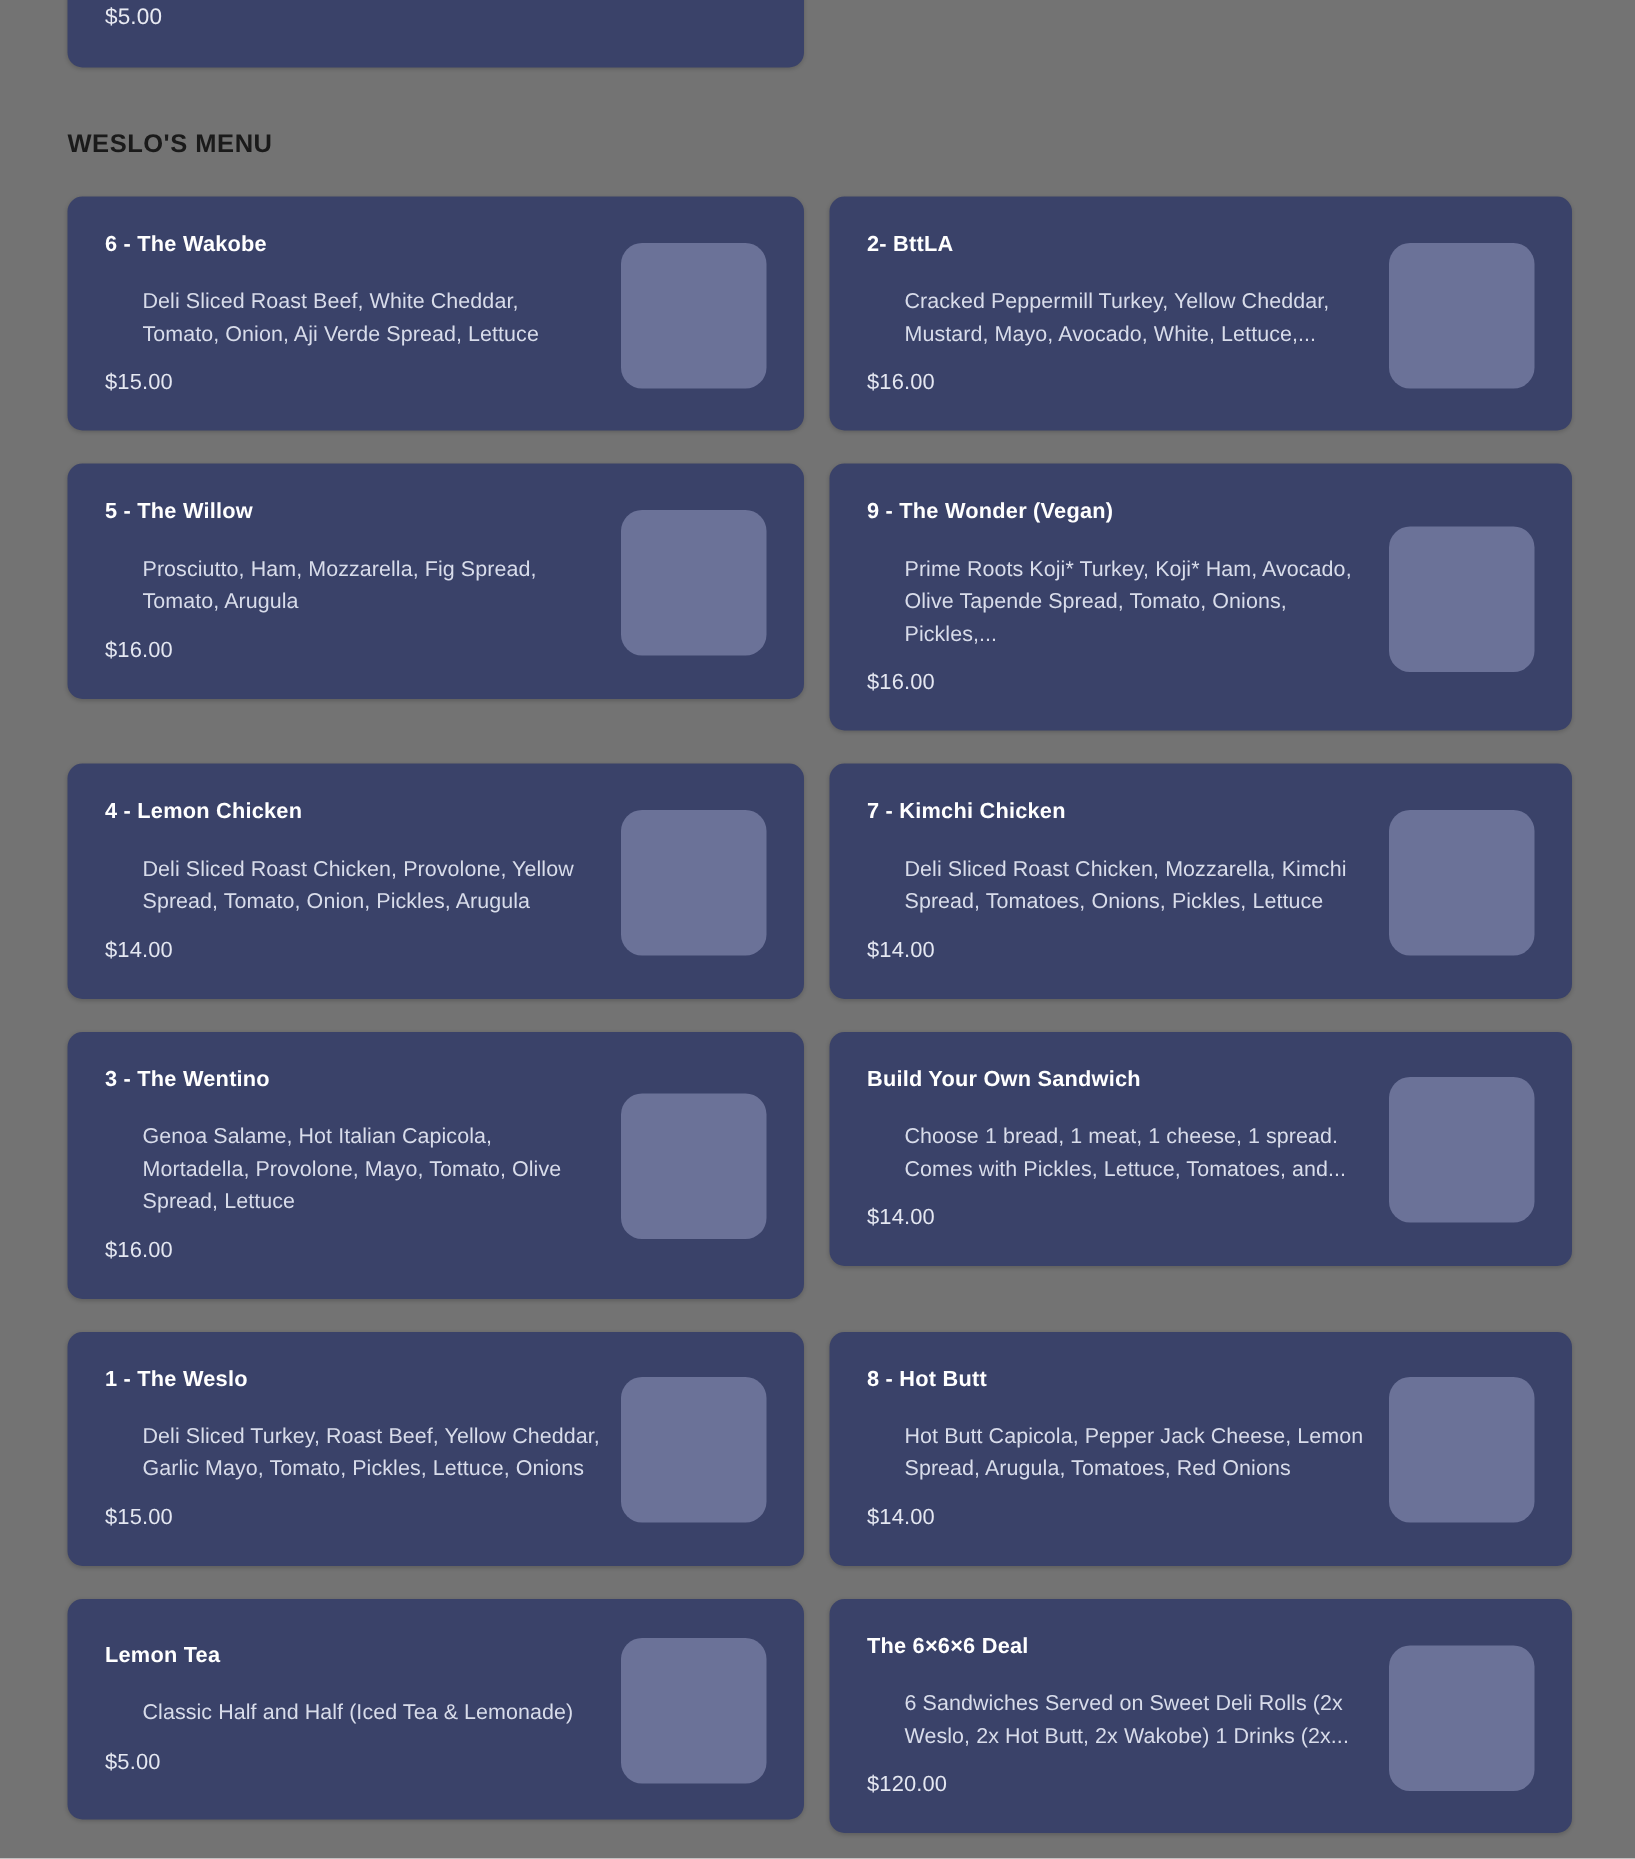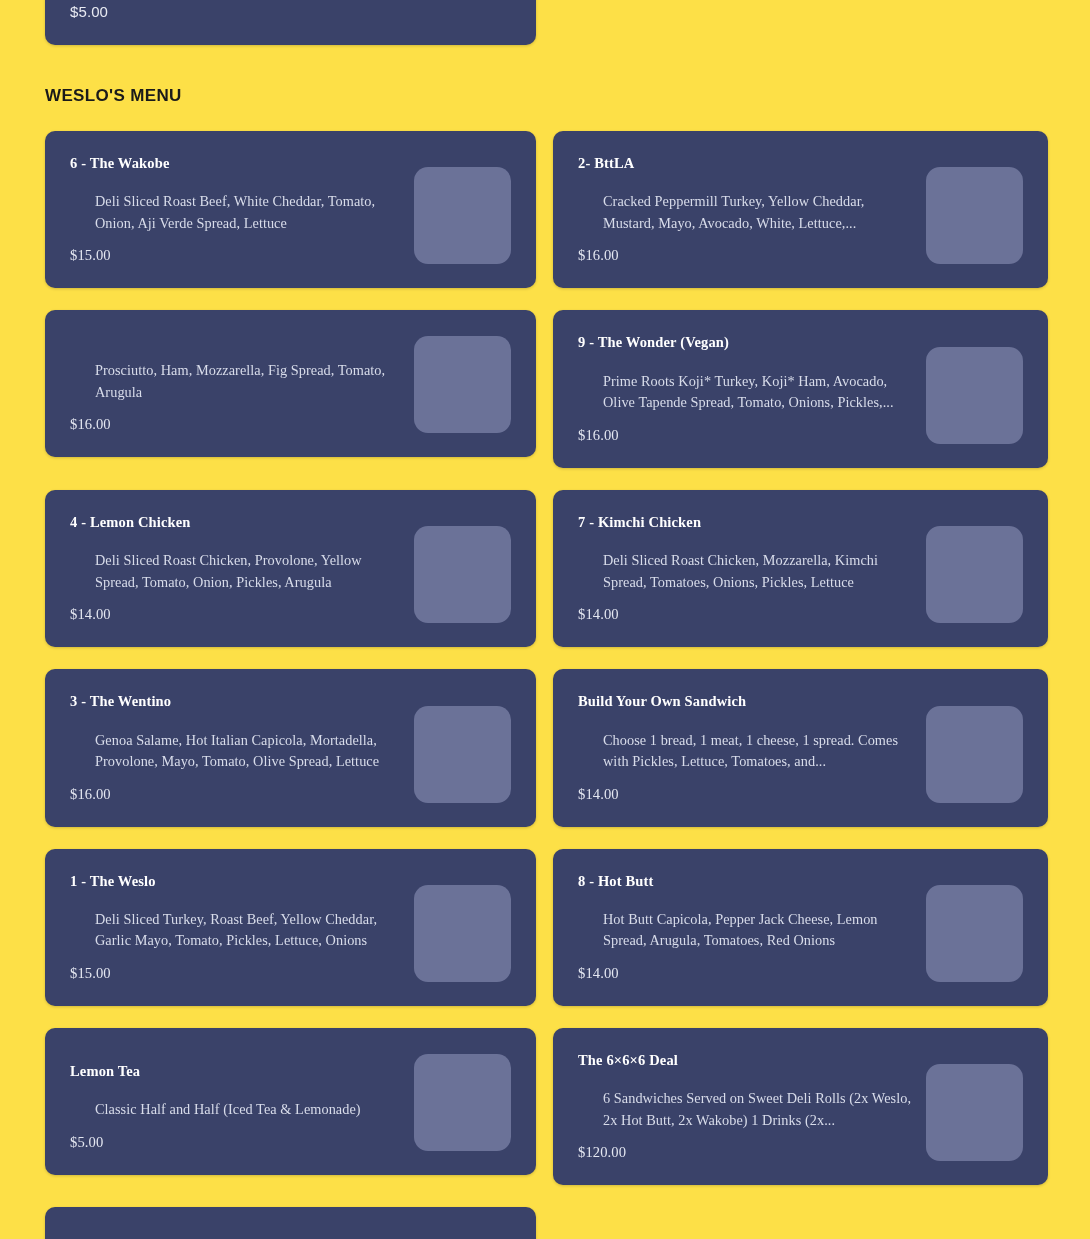--- a/index.html
+++ b/index.html
@@ -13,21 +13,21 @@
 
   body {
     font-family: "Liberation Sans", "DejaVu Sans", sans-serif;
     -webkit-font-smoothing: antialiased;
   }
 
   .page {
     position: relative;
     width: 1090px;
     height: 1239px;
-    background: #fde047;
+    background: #737373;
   }
 
   
   .top-partial {
     position: absolute;
     left: 45px;
     top: -96px;
     width: 491px;
     height: 141px;
     background: #3a4269;
@@ -70,24 +70,23 @@
   }
 
   .card {
     position: relative;
     background: #3a4269;
     border-radius: 10px;
     box-shadow: 0 1px 3px rgba(0,0,0,0.18);
     padding: 22px 25px 24px 25px;
     min-height: 141px;
     display: flex;
-    align-items: flex-end;
+    align-items: center;
     justify-content: space-between;
     gap: 14px;
-    font-family: Liberation Serif, serif;
   }
 
   .card-body {
     flex: 1 1 auto;
     min-width: 0;
     padding-top: 2px;
   }
 
   .card-title {
     font-size: 14.5px;
@@ -148,20 +147,21 @@
       <div class="card">
         <div class="card-body">
           <div class="card-title">2- BttLA</div>
           <div class="card-desc">Cracked Peppermill Turkey, Yellow Cheddar, Mustard, Mayo, Avocado, White, Lettuce,...</div>
           <div class="card-price">$16.00</div>
         </div>
         <div class="thumb"></div>
       </div>
       <div class="card">
         <div class="card-body">
+          <div class="card-title">5 - The Willow</div>
           <div class="card-desc">Prosciutto, Ham, Mozzarella, Fig Spread, Tomato, Arugula</div>
           <div class="card-price">$16.00</div>
         </div>
         <div class="thumb"></div>
       </div>
       <div class="card">
         <div class="card-body">
           <div class="card-title">9 - The Wonder (Vegan)</div>
           <div class="card-desc">Prime Roots Koji* Turkey, Koji* Ham, Avocado, Olive Tapende Spread, Tomato, Onions, Pickles,...</div>
           <div class="card-price">$16.00</div>

